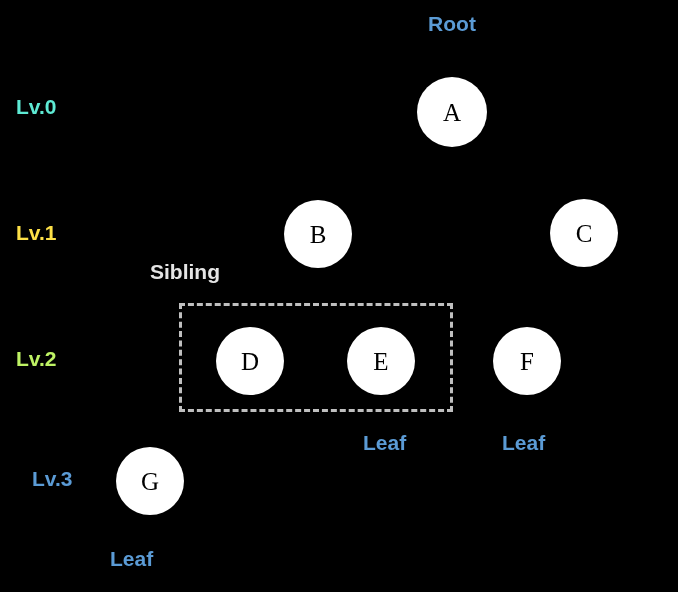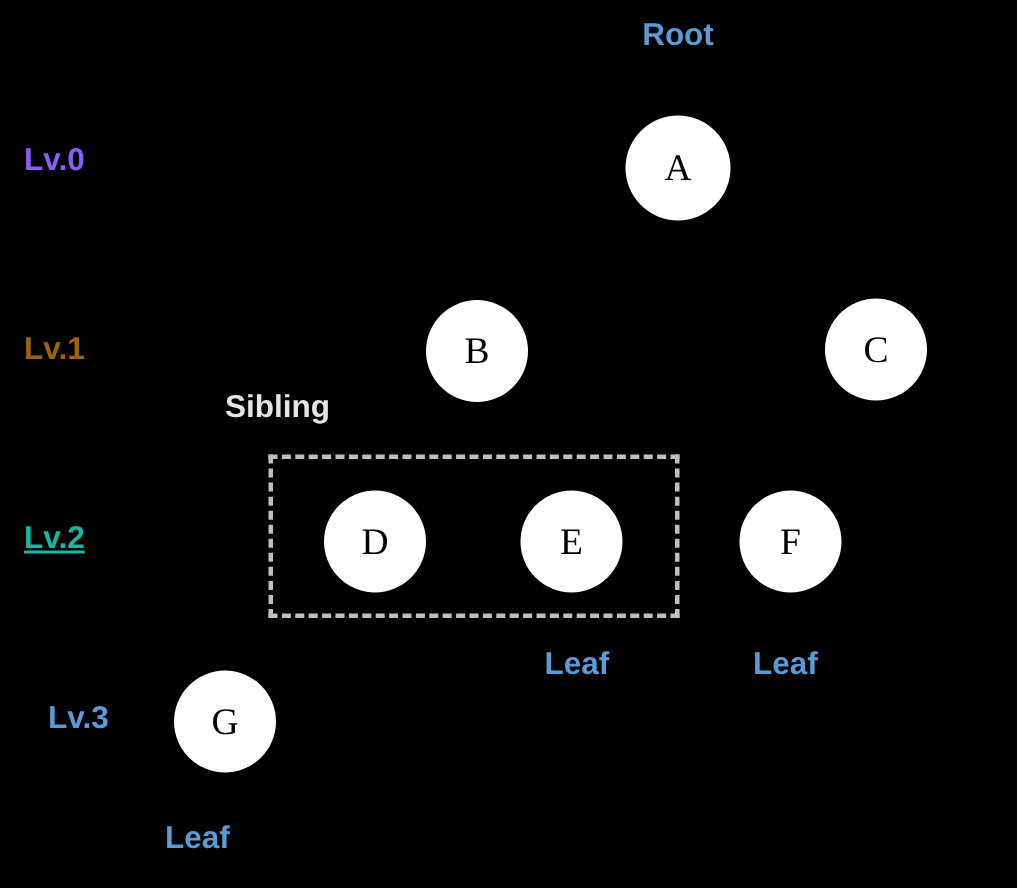--- a/index.html
+++ b/index.html
@@ -77,23 +77,23 @@
   <div class="node" style="left: 347px; top: 327px; width: 68px; height: 68px; background: rgb(255, 255, 255);">
     <span class="node-label" style="color: rgb(0, 0, 0);">E</span>
   </div>
   <div class="node" style="left: 493px; top: 327px; width: 68px; height: 68px; background: rgb(255, 255, 255);">
     <span class="node-label" style="color: rgb(0, 0, 0);">F</span>
   </div>
   <div class="node" style="left: 116px; top: 447px; width: 68px; height: 68px; background: rgb(255, 255, 255);">
     <span class="node-label" style="color: rgb(0, 0, 0);">G</span>
   </div>
 
-  <div class="annotation" style="left: 16px; top: 96px; color: #8b5cf6;">Lv.0</div>
-  <div class="annotation" style="left: 16px; top: 222px; color: #a16207;">Lv.1</div>
-  <div class="annotation" style="left: 16px; top: 348px; color: #14b8a6; text-decoration: underline;">Lv.2</div>
+  <div class="annotation" style="left: 16px; top: 96px; color: #5eead4;">Lv.0</div>
+  <div class="annotation" style="left: 16px; top: 222px; color: #fde047;">Lv.1</div>
+  <div class="annotation" style="left: 16px; top: 348px; color: #bef264;">Lv.2</div>
   <div class="annotation" style="left: 32px; top: 468px; color: rgb(91, 155, 213);">Lv.3</div>
 
   <div class="annotation centered" style="left: 452px; top: 13px; color: rgb(91, 155, 213); text-align: right;">Root</div>
   <div class="annotation" style="left: 150px; top: 261px; color: #e5e5e5;">Sibling</div>
   <div class="annotation" style="left: 363px; top: 432px; color: rgb(91, 155, 213);">Leaf</div>
   <div class="annotation" style="left: 502px; top: 432px; color: rgb(91, 155, 213);">Leaf</div>
   <div class="annotation" style="left: 110px; top: 548px; color: rgb(91, 155, 213);">Leaf</div>
 
 </div>
 

